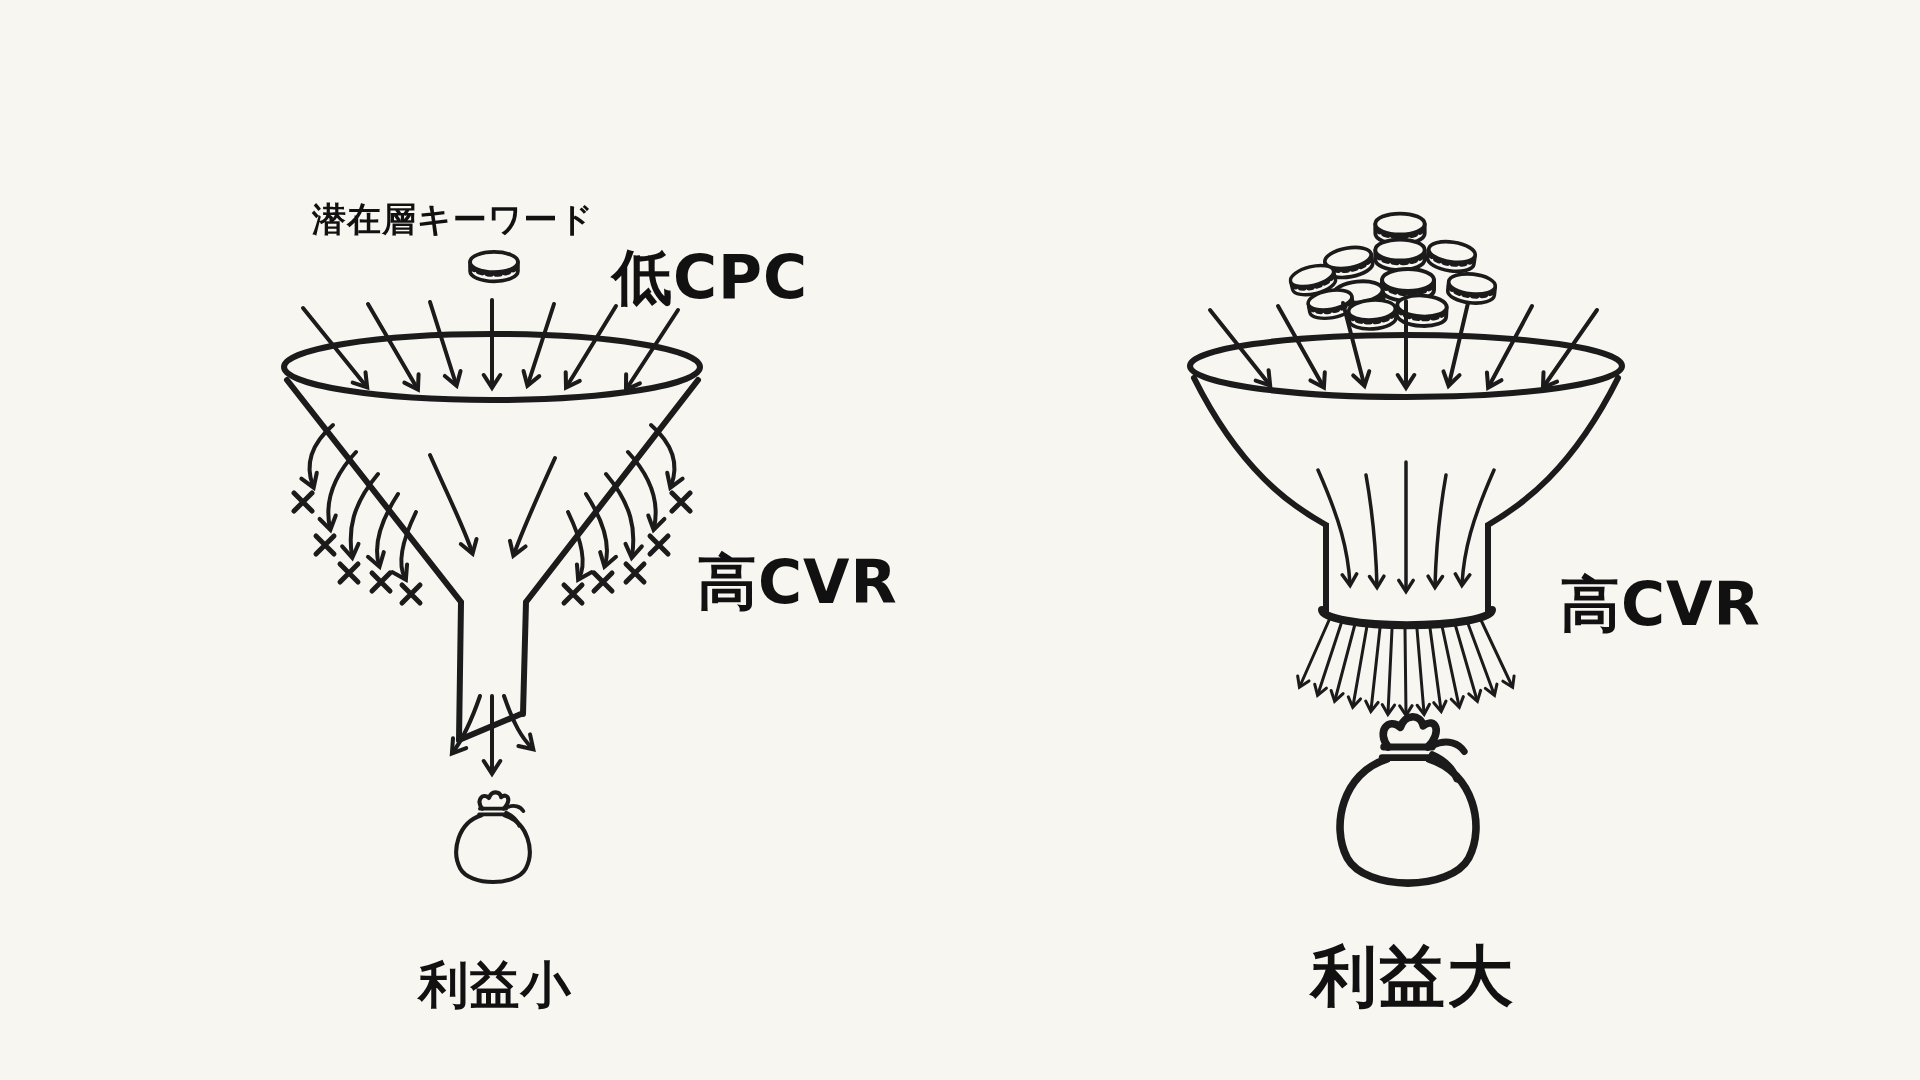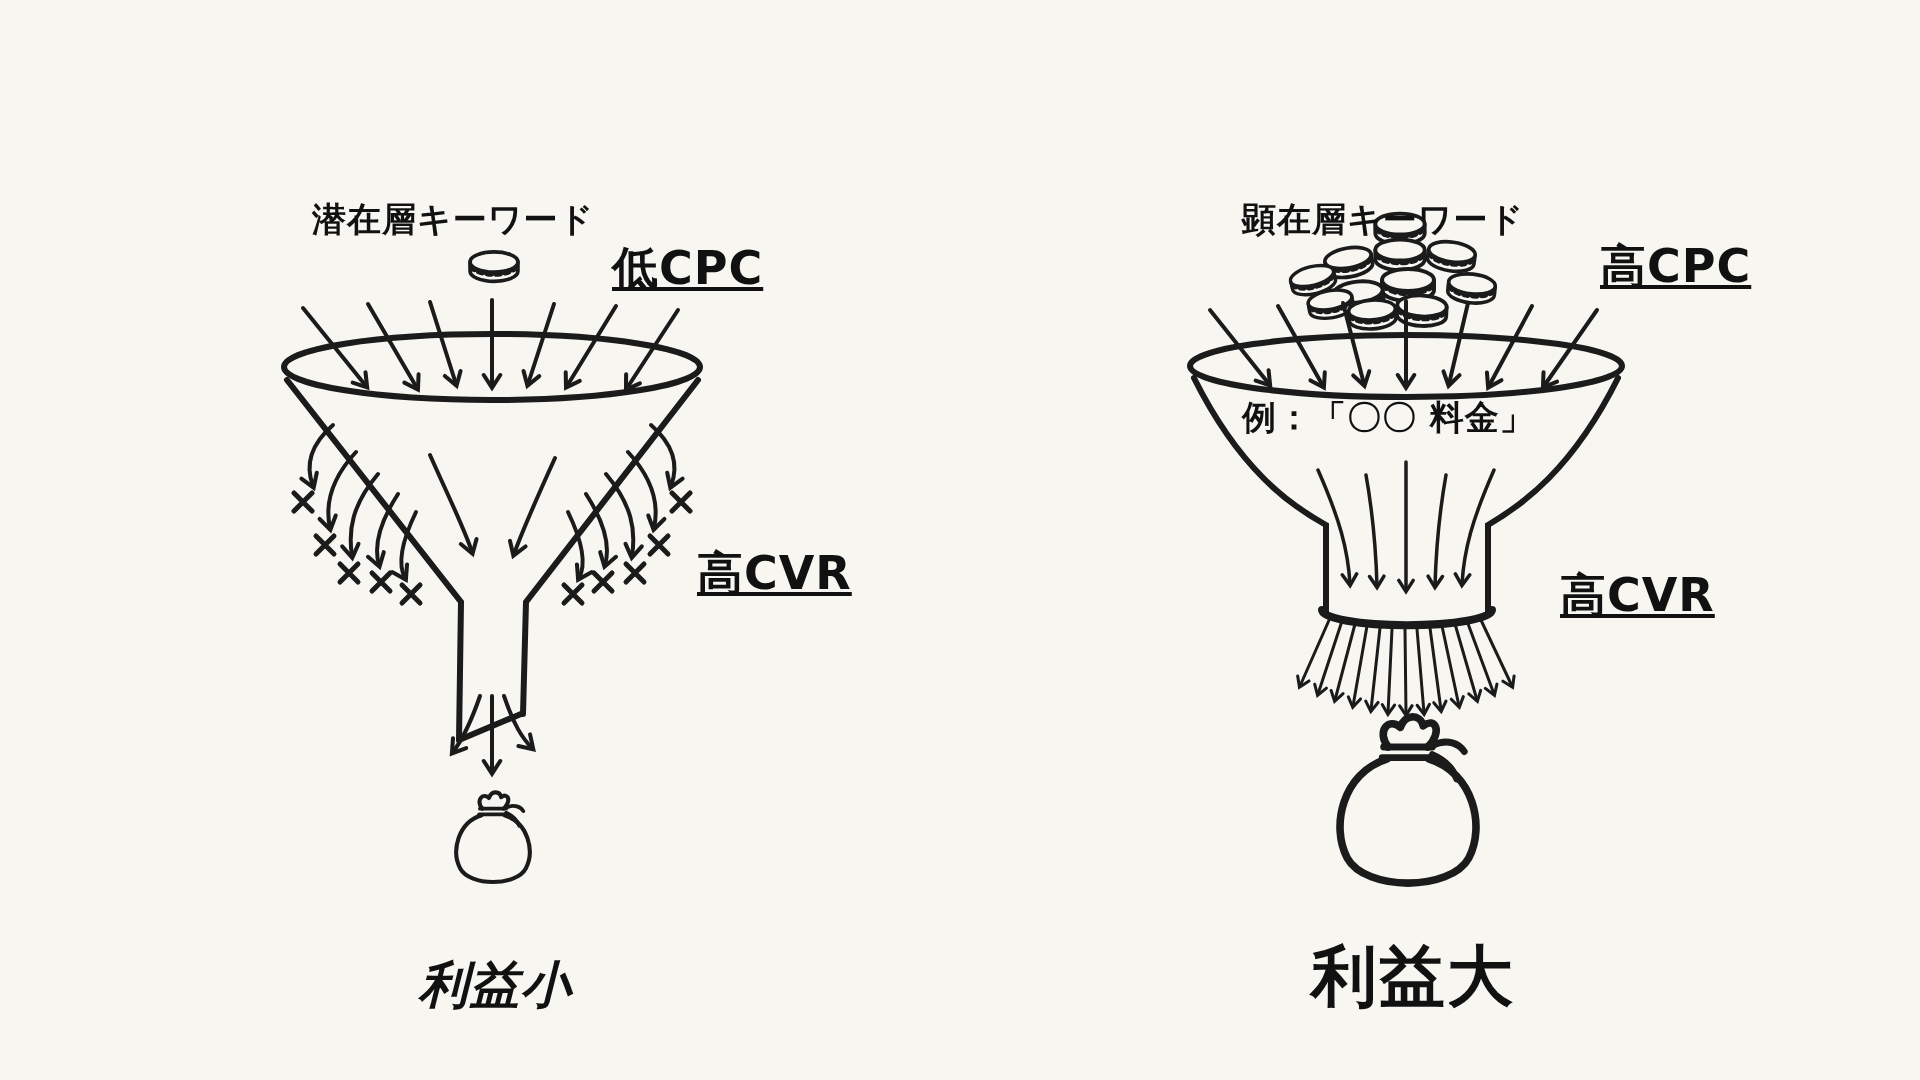--- a/index.html
+++ b/index.html
@@ -6,22 +6,22 @@
   body{
     width:1920px;height:1080px;overflow:hidden;
     background:#f7f6f1;
     font-family:"DejaVu Sans", sans-serif;
     color:#111;
   }
   .stage{position:relative;width:1920px;height:1080px;}
   .stage svg{position:absolute;left:0;top:0;}
   .lbl{position:absolute;font-weight:700;white-space:pre;letter-spacing:1px;}
   .title{font-size:34px;line-height:66px;}
-  .side-lbl{font-size:46px;text-decoration:underline;}
-  .profit{font-size:50px;text-align:center;font-style:italic;}
+  .side-lbl{font-size:60px;}
+  .profit{font-size:50px;text-align:center;}
   .profit-big{font-size:66px;text-align:center;letter-spacing:2px;}
 </style>
 </head>
 <body>
 
 <div class="stage">
 
   <svg width="1920" height="1080" viewBox="0 0 1920 1080">
     <defs>
       <marker id="ah" viewBox="0 0 12 12" refX="8" refY="6" markerWidth="5.5" markerHeight="5.5" orient="auto-start-reverse" markerUnits="strokeWidth">
@@ -165,30 +165,25 @@
       </g>
 
       <use href="#bag" transform="translate(1408,820) scale(1.52)"></use>
     </g>
   </svg>
 
   <div class="lbl title" style="left:312px;top:54px;">
     <div>潜在層キーワード</div>
   </div>
 
-  <div class="lbl title" style="left:1242px;top:54px;">
-    <div>顕在層キーワード</div>
-    <div>例：「〇〇 料金」</div>
-  </div>
 
   <div class="lbl side-lbl" style="left:612px;top:238px;">低CPC</div>
 
   <div class="lbl side-lbl" style="left:697px;top:543px;">高CVR</div>
 
-  <div class="lbl side-lbl" style="left:1600px;top:236px;">高CPC</div>
 
   <div class="lbl side-lbl" style="left:1560px;top:541px;margin-top:24px;">高CVR</div>
 
   <div class="lbl profit" style="left:375px;top:952px;width:240px;">利益小</div>
 
   <div class="lbl profit-big" style="left:1268px;top:932px;width:290px;">利益大</div>
 
 </div>
 
 </body></html>

